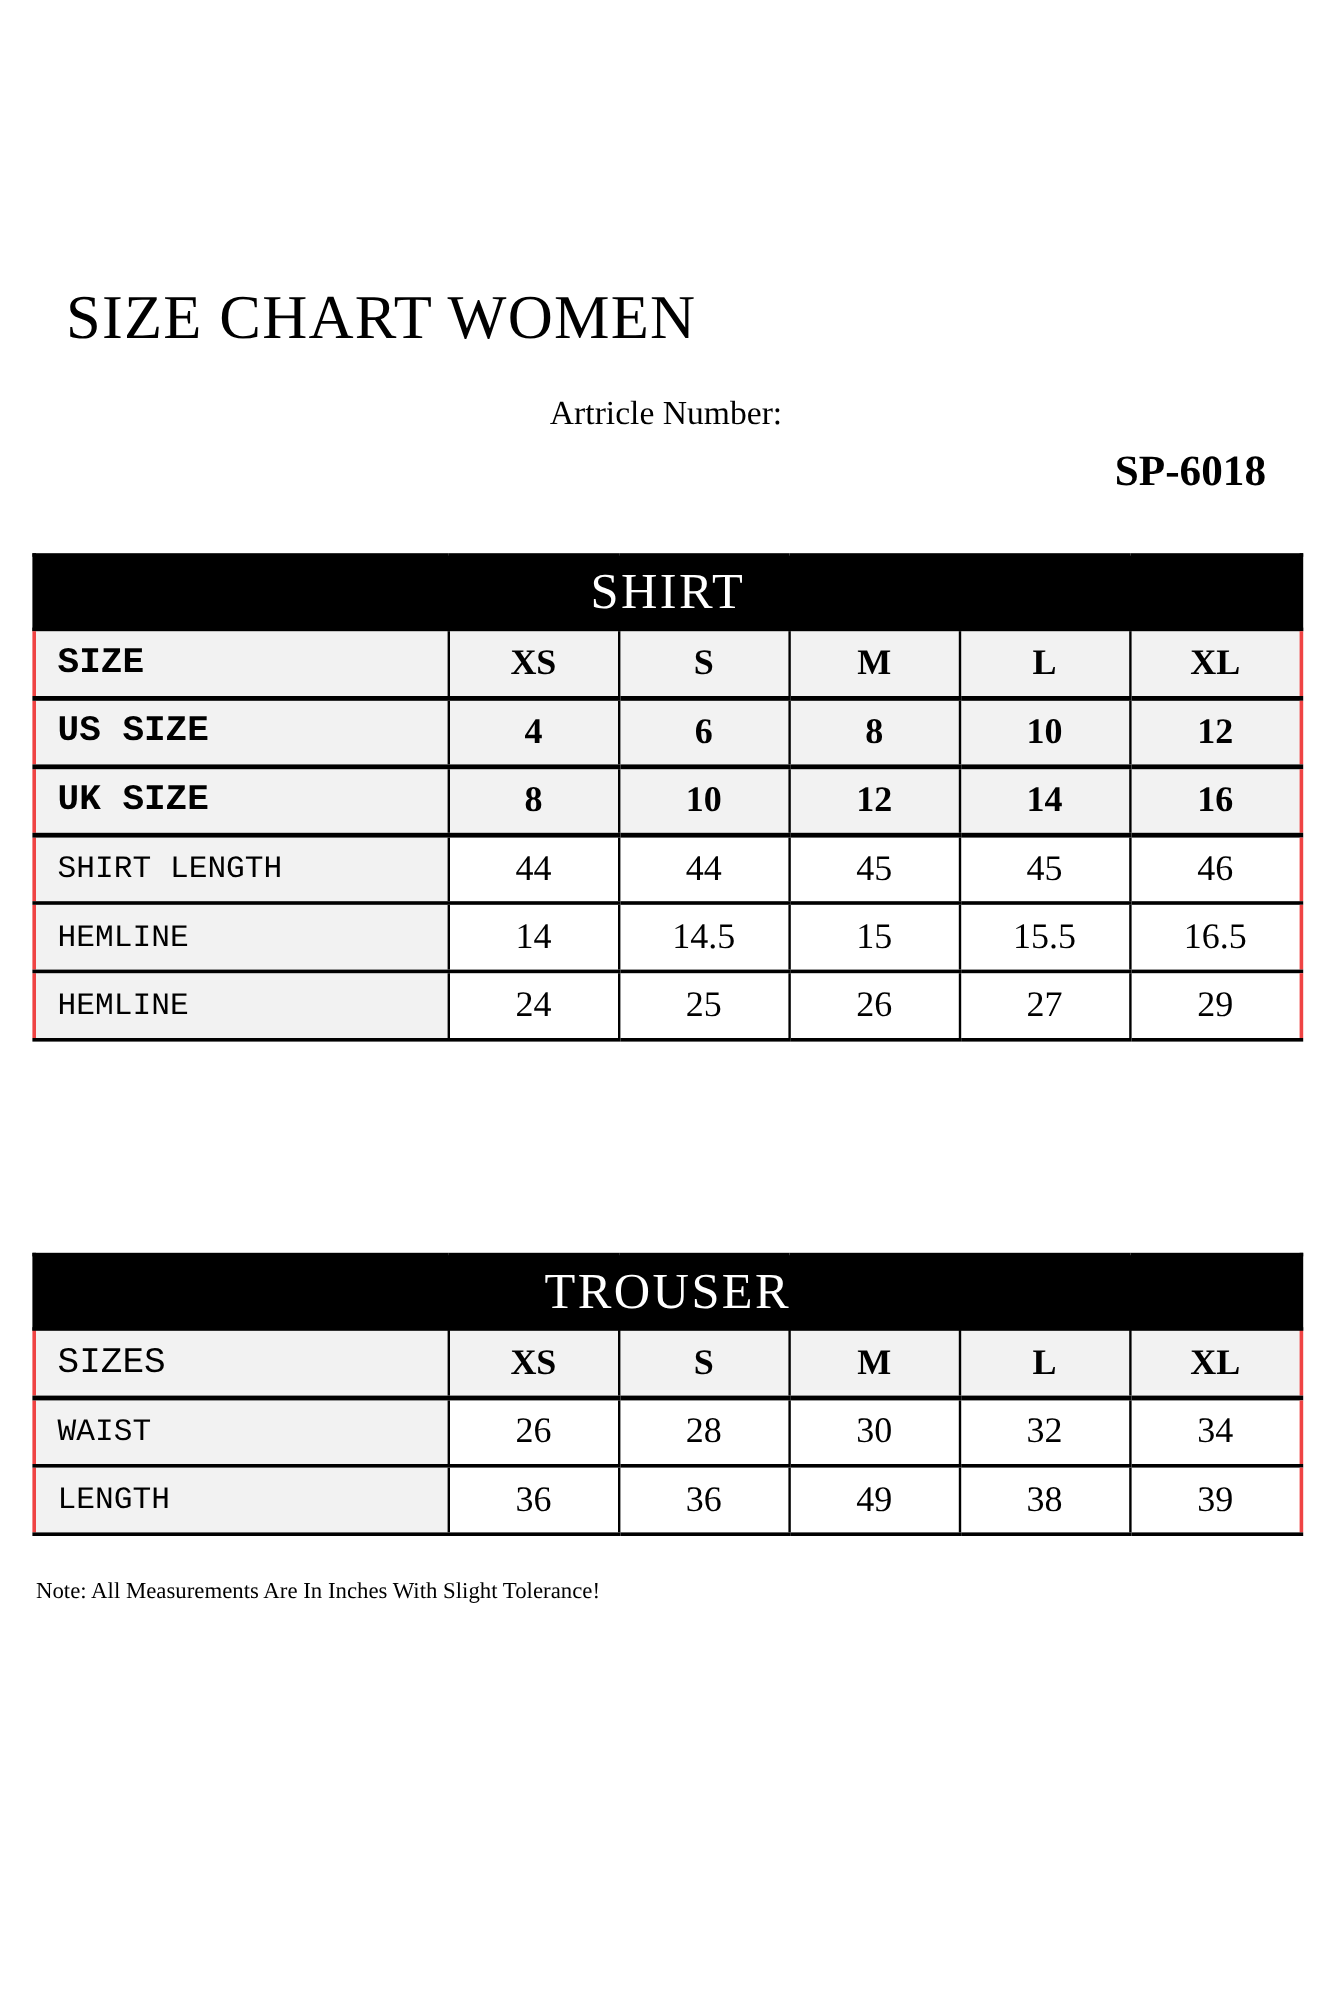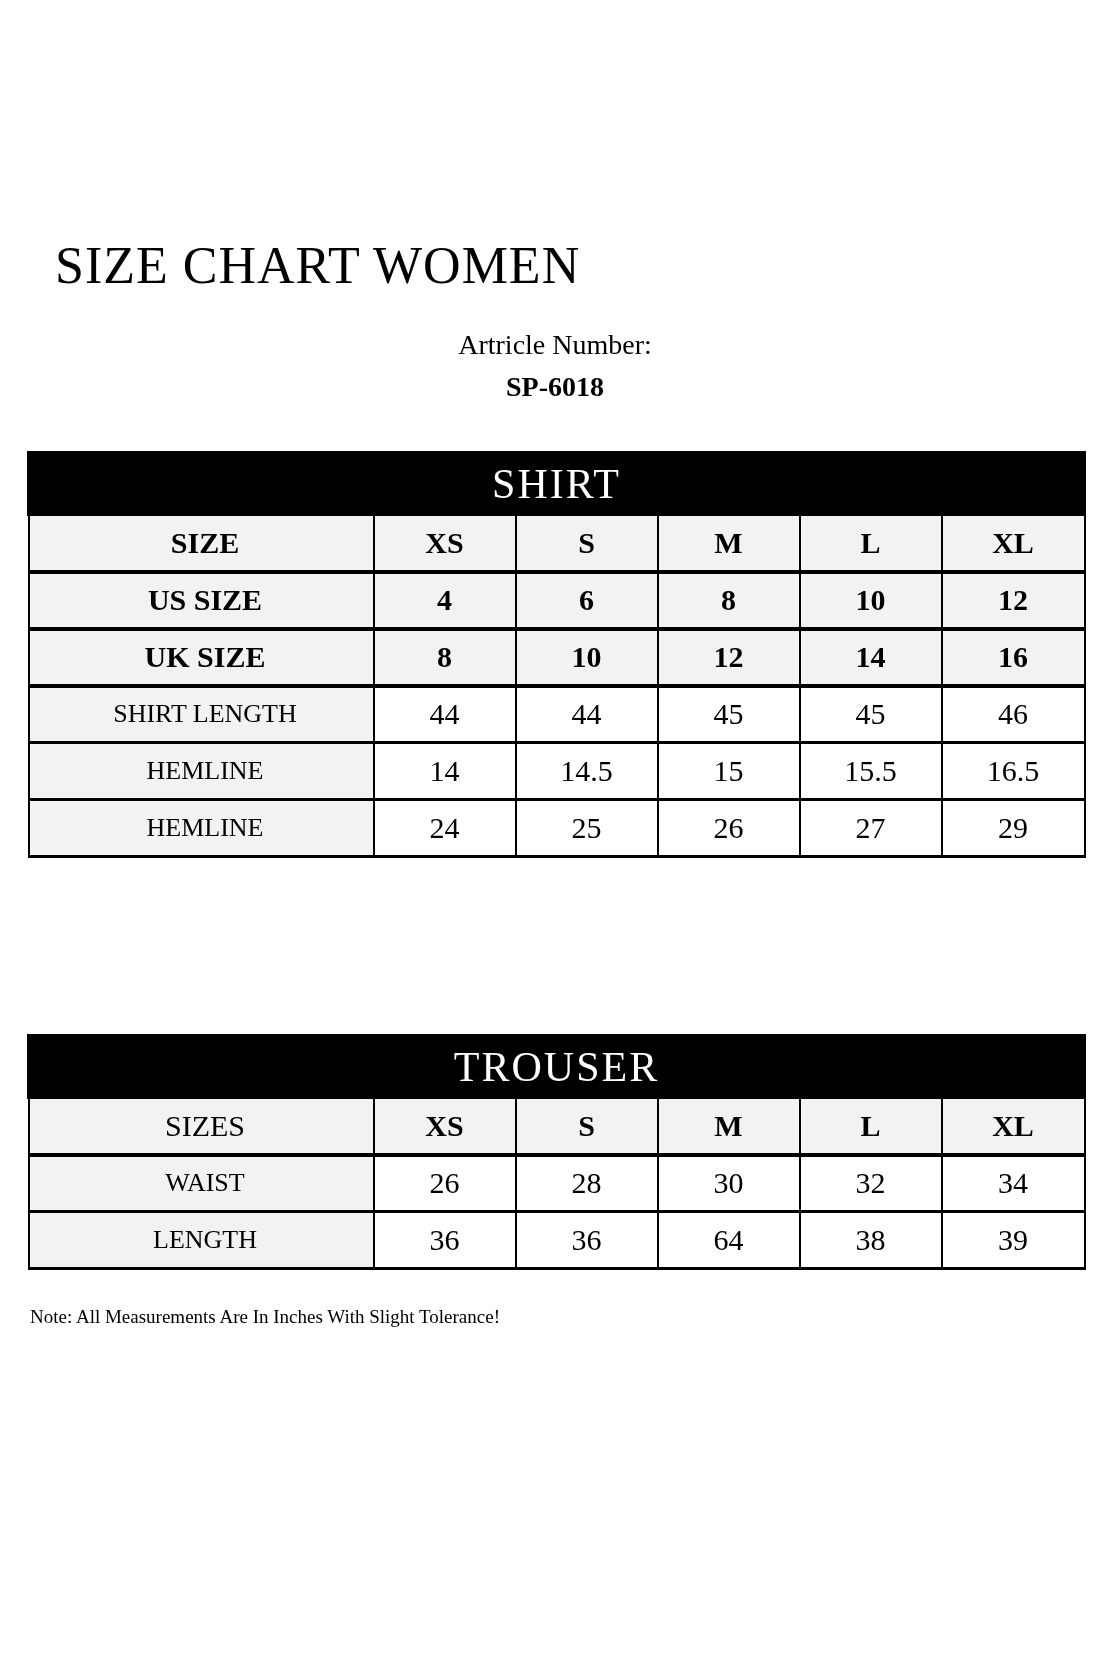--- a/index.html
+++ b/index.html
@@ -22,34 +22,34 @@
     margin: 0 auto;
   }
   .article-label {
     text-align: center;
     font-size: 28px;
     margin-top: 34px;
     width: 1000px;
     margin-left: auto; margin-right: auto;
   }
   .article-number {
-    text-align: center;
-    font-size: 28px;
+    text-align: right;
+    font-size: 36px;
     font-weight: bold;
     margin-top: 10px;
     width: 1000px;
     margin-left: auto; margin-right: auto;
   }
 
   table.size-table {
     border-collapse: collapse;
     table-layout: fixed;
     width: 1056px;
     margin-left: 27px;
-    border: 1px solid #ef4444;
+    border: 3px solid #ef4444;
   }
   table.shirt { margin-top: 48px; }
   table.trouser { margin-top: 176px; }
 
   th.band {
     background: #000000;
     color: #ffffff;
     font-size: 42px;
     font-weight: normal;
     letter-spacing: 2px;
@@ -63,23 +63,24 @@
     border-top-width: 3px;
     border-bottom-width: 3px;
     height: 57px;
     vertical-align: middle;
     overflow: hidden;
     white-space: nowrap;
   }
   tr.thick-sep td { border-bottom-width: 4px; }
 
   td.lbl {
-    text-align: center;
-    padding-left: 8px;
+    text-align: left;
+    padding-left: 18px;
     background: #f2f2f2;
+    font-family: Liberation Mono, monospace;
   }
   td.val { text-align: center; }
 
   
   tr.size-row td { background: #f2f2f2; }
   tr.size-row td.lbl { font-size: 30px; font-weight: bold; }
   tr.size-row td.val { font-size: 30px; font-weight: bold; }
   tr.size-row td.lbl.normal-lbl { font-weight: normal; }
 
   
@@ -195,21 +196,21 @@
         <td class="val">26</td>
         <td class="val">28</td>
         <td class="val">30</td>
         <td class="val">32</td>
         <td class="val">34</td>
       </tr>
       <tr class="m-row">
         <td class="lbl">LENGTH</td>
         <td class="val">36</td>
         <td class="val">36</td>
-        <td class="val">64</td>
+        <td class="val">49</td>
         <td class="val">38</td>
         <td class="val">39</td>
       </tr>
     </tbody>
   </table>
 
   <div class="note">Note: All Measurements Are In Inches With Slight Tolerance!</div>
 
 </div>
 

